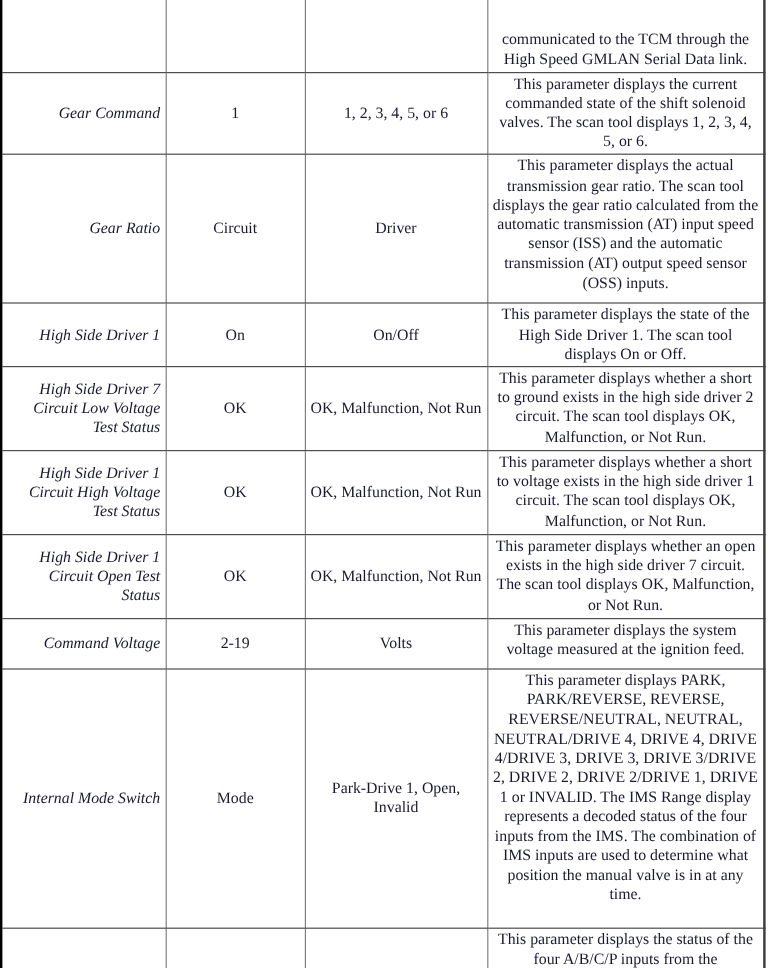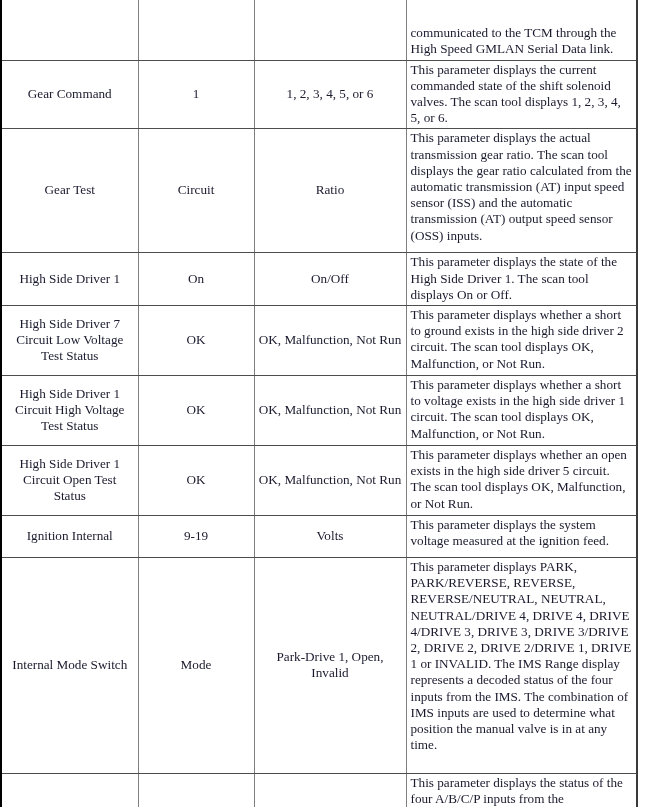--- a/index.html
+++ b/index.html
@@ -36,29 +36,30 @@
     font-size: 13.2px;
     line-height: 16.2px;
     vertical-align: middle;
     word-wrap: break-word;
     overflow-wrap: break-word;
   }
   #doc-table tr.row-partial-top td {
     border-top: none;
   }
   #doc-table td.col-name {
-    text-align: center;
+    text-align: right;
     border-left: none;
+    font-style: italic;
   }
   #doc-table td.col-value,
   #doc-table td.col-units {
     text-align: center;
   }
   #doc-table td.col-desc {
-    text-align: left;
+    text-align: center;
     vertical-align: top;
     border-right: none;
     padding-top: 1px;
   }
   #doc-table td.desc-bottom {
     vertical-align: bottom;
   }
   .cell-text {
     display: block;
   }
@@ -97,27 +98,27 @@
         </td>
         <td class="col-units">
           <span class="cell-text">1, 2, 3, 4, 5, or 6</span>
         </td>
         <td class="col-desc">
           <span class="cell-text">This parameter displays the current commanded state of the shift solenoid valves. The scan tool displays 1, 2, 3, 4, 5, or 6.</span>
         </td>
       </tr>
       <tr style="height: 124px;">
         <td class="col-name">
-          <span class="cell-text">Gear Test</span>
+          <span class="cell-text">Gear Ratio</span>
         </td>
         <td class="col-value">
           <span class="cell-text">Circuit</span>
         </td>
         <td class="col-units">
-          <span class="cell-text">Ratio</span>
+          <span class="cell-text">Driver</span>
         </td>
         <td class="col-desc">
           <span class="cell-text">This parameter displays the actual transmission gear ratio. The scan tool displays the gear ratio calculated from the automatic transmission (AT) input speed sensor (ISS) and the automatic transmission (AT) output speed sensor (OSS) inputs.</span>
         </td>
       </tr>
       <tr style="height: 48px;">
         <td class="col-name">
           <span class="cell-text">High Side Driver 1</span>
         </td>
         <td class="col-value">
@@ -162,29 +163,29 @@
         <td class="col-name">
           <span class="cell-text">High Side Driver 1 Circuit Open Test Status</span>
         </td>
         <td class="col-value">
           <span class="cell-text">OK</span>
         </td>
         <td class="col-units">
           <span class="cell-text">OK, Malfunction, Not Run</span>
         </td>
         <td class="col-desc">
-          <span class="cell-text">This parameter displays whether an open exists in the high side driver 5 circuit. The scan tool displays OK, Malfunction, or Not Run.</span>
+          <span class="cell-text">This parameter displays whether an open exists in the high side driver 7 circuit. The scan tool displays OK, Malfunction, or Not Run.</span>
         </td>
       </tr>
       <tr style="height: 42px;">
         <td class="col-name">
-          <span class="cell-text">Ignition Internal</span>
-        </td>
-        <td class="col-value">
-          <span class="cell-text">9-19</span>
+          <span class="cell-text">Command Voltage</span>
+        </td>
+        <td class="col-value">
+          <span class="cell-text">2-19</span>
         </td>
         <td class="col-units">
           <span class="cell-text">Volts</span>
         </td>
         <td class="col-desc">
           <span class="cell-text">This parameter displays the system voltage measured at the ignition feed.</span>
         </td>
       </tr>
       <tr style="height: 216px;">
         <td class="col-name">

